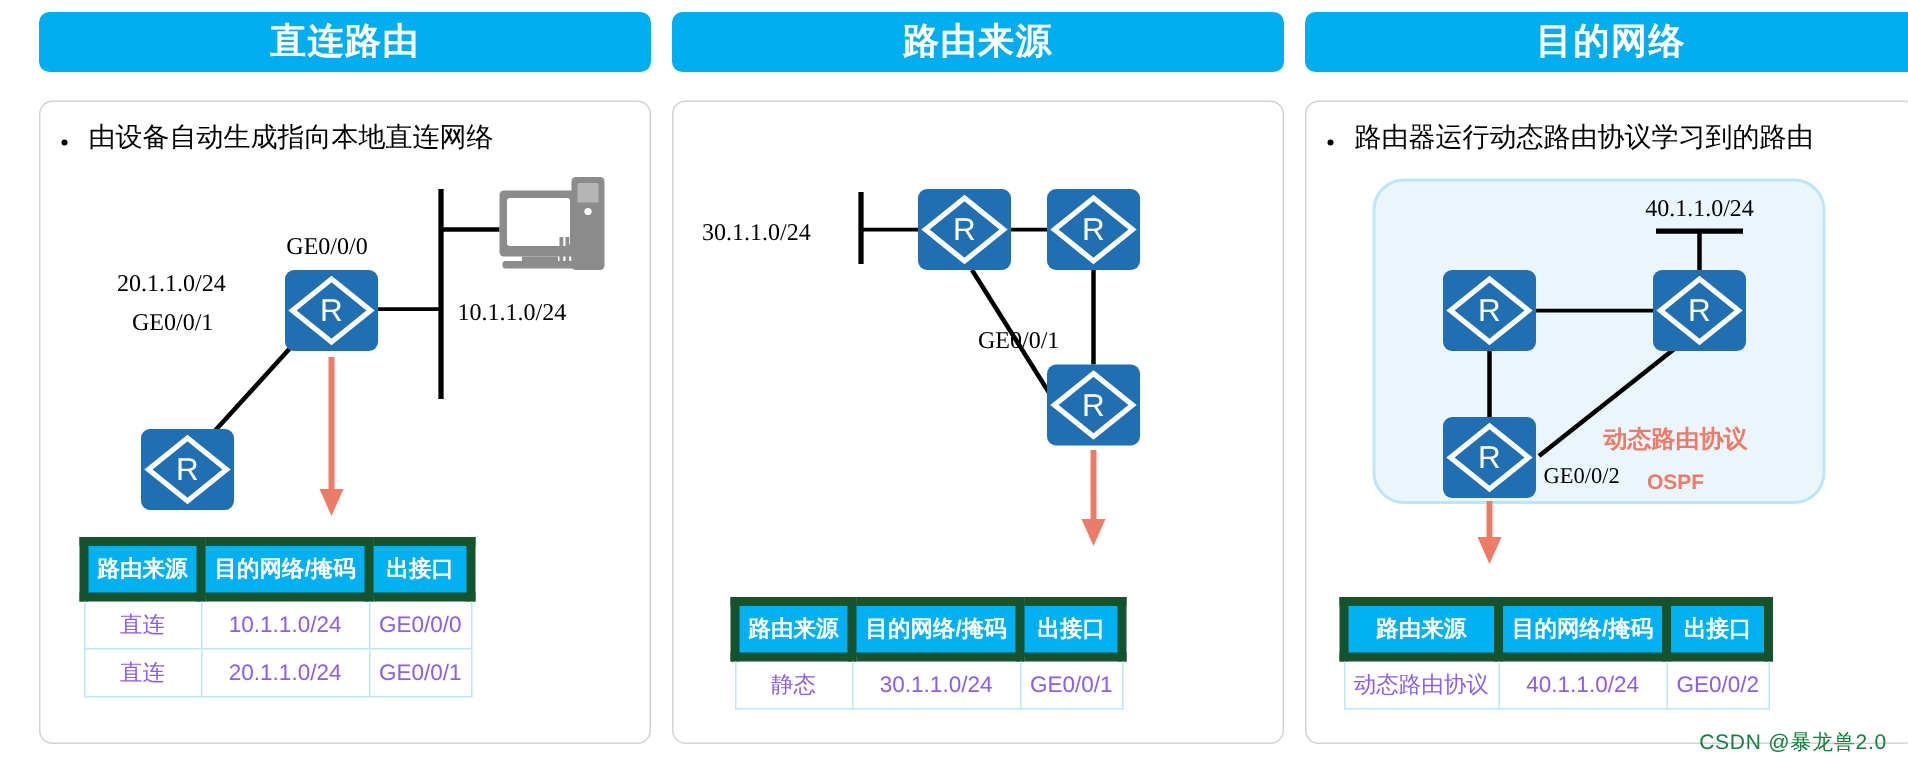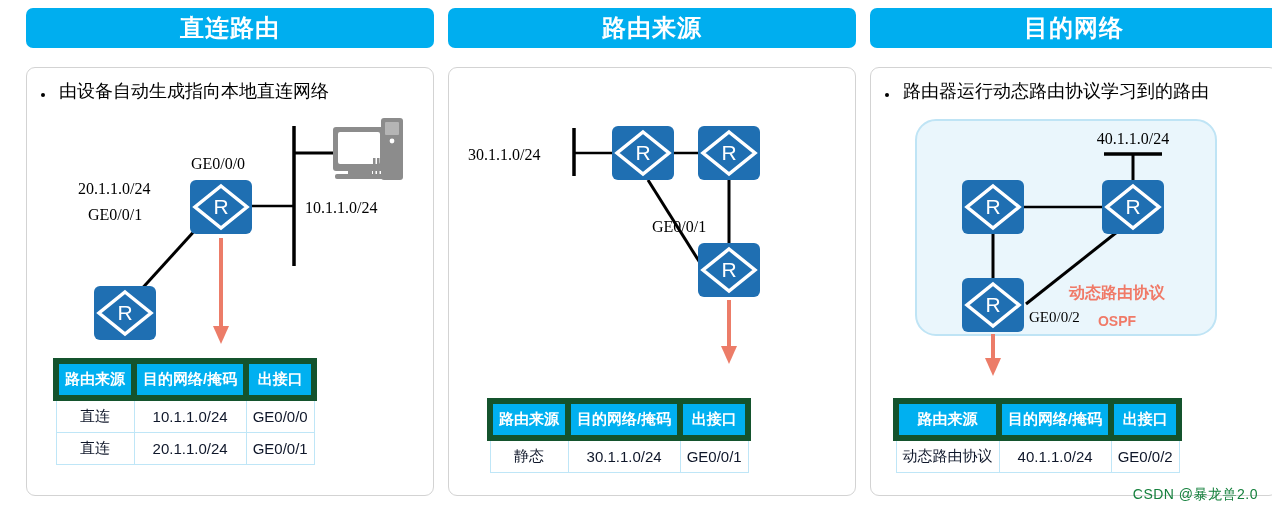--- a/index.html
+++ b/index.html
@@ -98,21 +98,21 @@
     font-weight: bold;
     font-size: 15px;
     padding: 6px 6px;
     border: 6px solid #14532d;
     white-space: nowrap;
   }
   .route-table td {
     border: 1px solid #bfe6f7;
     padding: 6px 6px;
     text-align: center;
-    color: #0f172a;
+    color: #8b5cf6;
     white-space: nowrap;
     background: #ffffff;
   }
   .tbl-1 { left: 26px; bottom: 30px; }
   .tbl-2 { left: 38px; bottom: 22px; }
   .tbl-3 { left: 22px; bottom: 22px; }
 
   .watermark {
     position: absolute;
     right: 14px;

